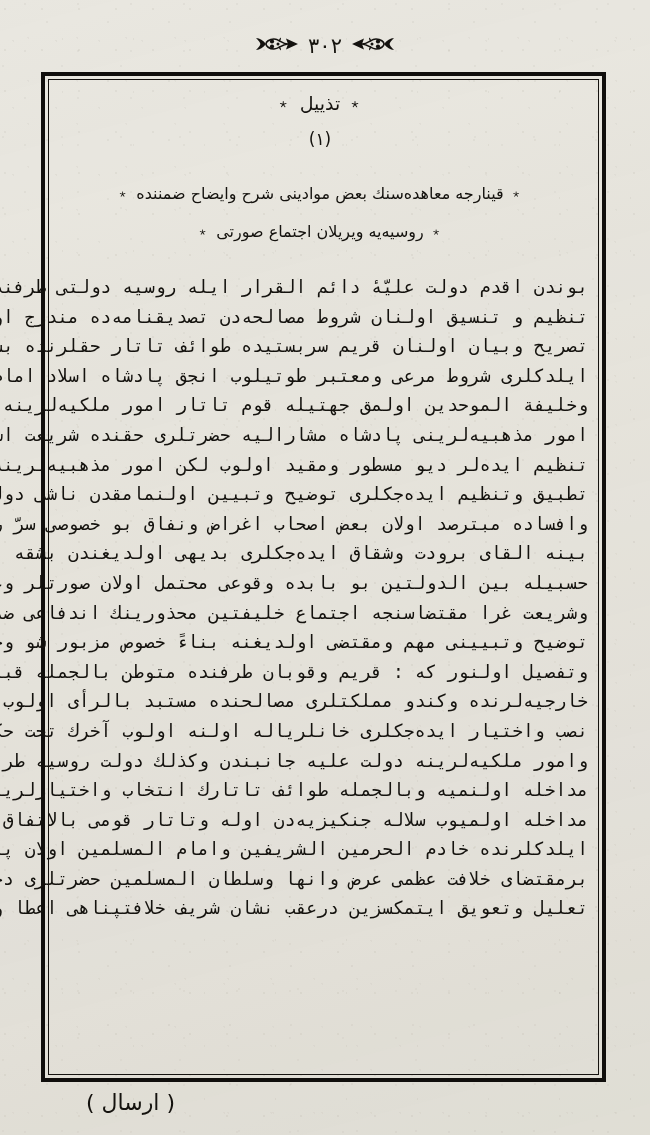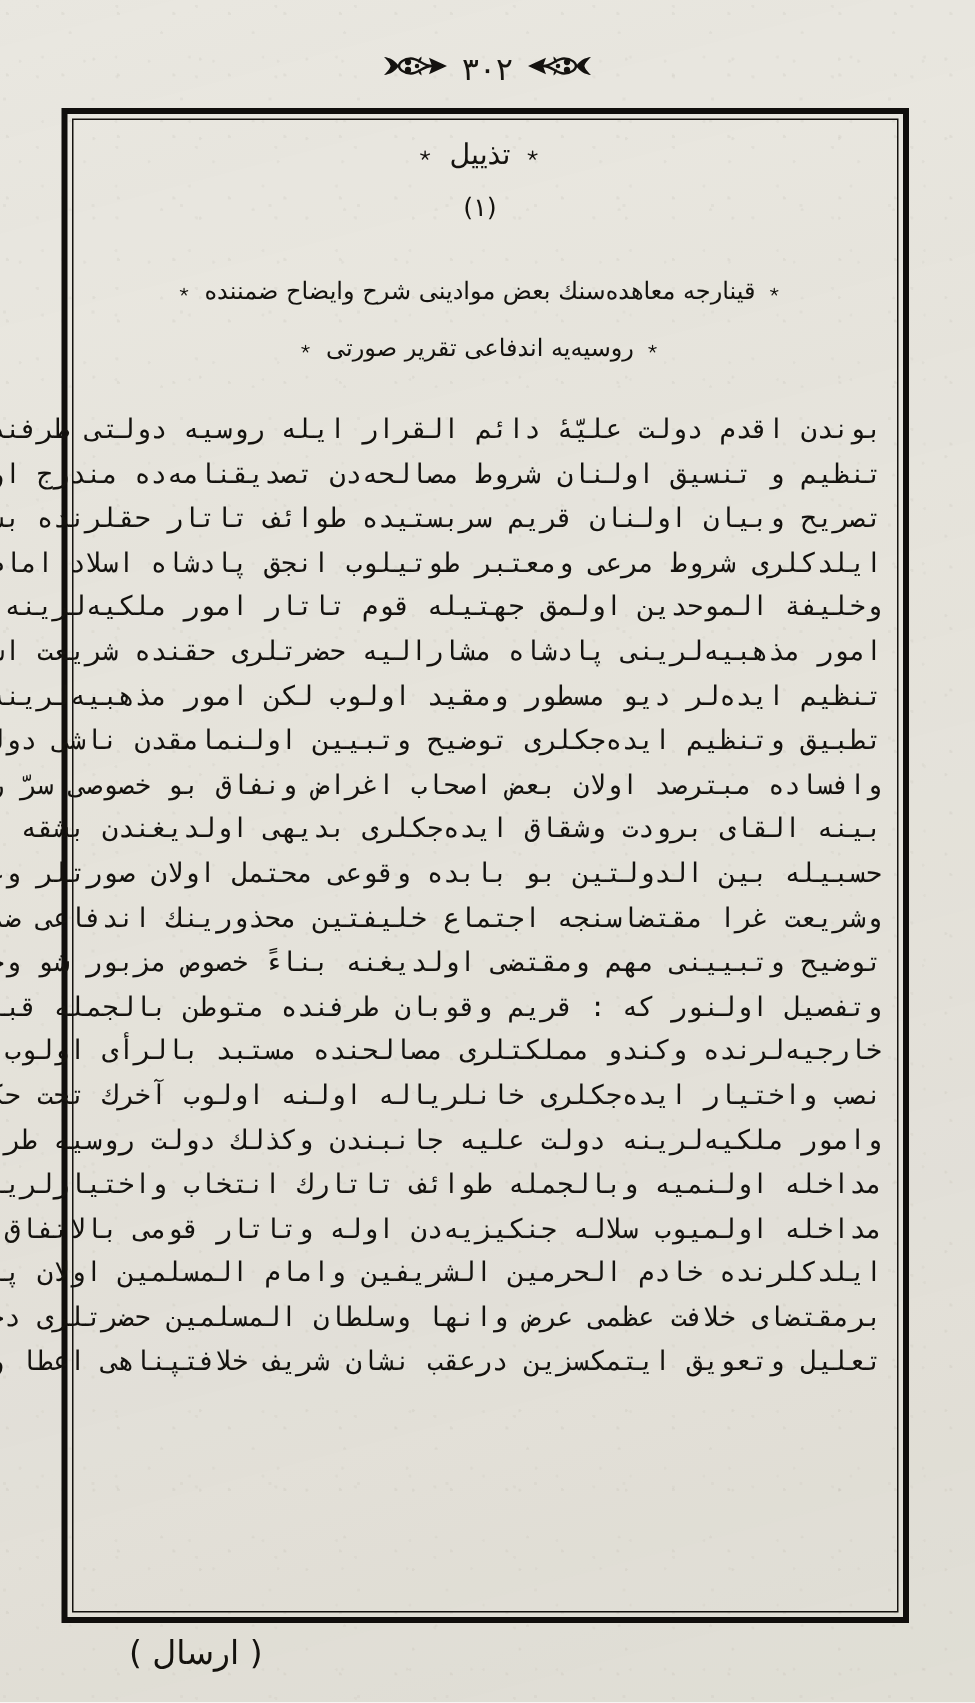--- a/index.html
+++ b/index.html
@@ -174,21 +174,21 @@
   <div id="frame">
     <div id="frame-inner"></div>
   </div>
 
   <div id="content">
 
     <div class="heading" id="heading-appendix">﹡ تذييل ﹡</div>
     <div class="heading" id="heading-number">(١)</div>
 
     <div class="subtitle" id="subtitle-1">﹡ قينارجه معاهده‌سنك بعض موادينى شرح وايضاح ضمننده ﹡</div>
-    <div class="subtitle" id="subtitle-2">﹡ روسيه‌يه اندفاعى تقرير صورتى ﹡</div>
+    <div class="subtitle" id="subtitle-2">﹡ روسيه‌يه ويريلان اجتماع صورتى ﹡</div>
 
     <div id="body">
       <div class="line"><span>بوندن اقدم دولت عليّهٔ دائم القرار ايله روسيه دولتى طرفندن عقد رابطهٔ</span></div>
       <div class="line"><span>تنظيم و تنسيق اولنان شروط مصالحه‌دن تصديقنامه‌ده مندرج اوچنجى ماده‌ده</span></div>
       <div class="line"><span>تصريح وبيان اولنان قريم سربستيده طوائف تاتار حقلرنده بسط وتمهيد</span></div>
       <div class="line"><span>ايلدكلرى شروط مرعى ومعتبر طوتيلوب انجق پادشاه اسلاد امام المسلمين</span></div>
       <div class="line"><span>وخليفة الموحدين اولمق جهتيله قوم تاتار امور ملكيه‌لرينه خلال كتورميه‌رك</span></div>
       <div class="line"><span>امور مذهبيه‌لرينى پادشاه مشاراليه حضرتلرى حقنده شريعت اسلاميه مقتضاسنجه</span></div>
       <div class="line"><span>تنظيم ايده‌لر ديو مسطور ومقيد اولوب لكن امور مذهبيه‌لرينه وجهله شريعت اسلاميه‌يه</span></div>
       <div class="line"><span>تطبيق وتنظيم ايده‌جكلرى توضيح وتبيين اولنمامقدن ناشى دولتين بينى دائمًا تبريد</span></div>

